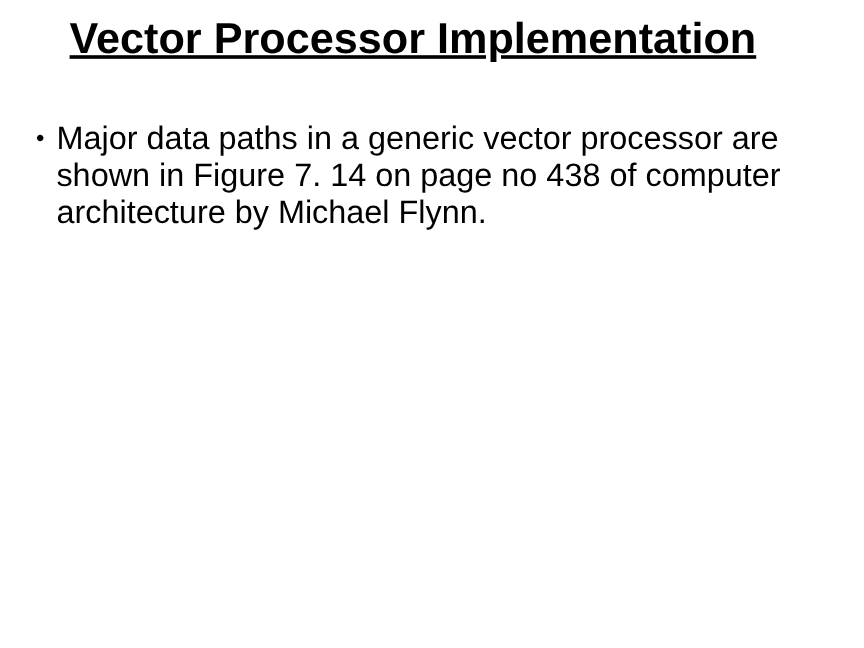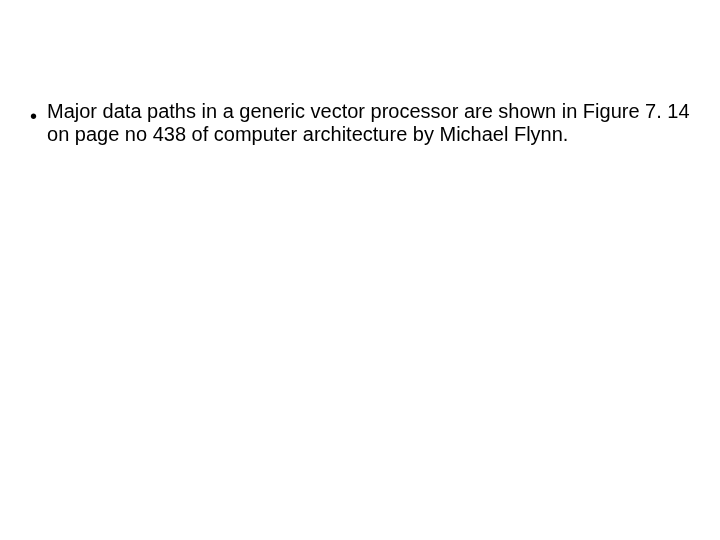--- a/index.html
+++ b/index.html
@@ -38,28 +38,29 @@
     display: flex;
     align-items: flex-start;
   }
   .bullet-dot {
     font-size: 20px;
     line-height: 32px;
     margin-right: 10px;
     margin-left: 0px;
   }
   .bullet-text {
-    font-size: 20px;
+    font-size: 27px;
     line-height: 1.15;
   }
 </style>
 </head>
 <body>
 
 <div class="slide">
+  <div class="title">Vector Processor Implementation</div>
 
   <div class="content">
     <div class="bullet-row">
       <div class="bullet-dot">•</div>
       <div class="bullet-text">Major data paths in a generic vector processor are shown in Figure 7. 14 on page no 438 of computer architecture by Michael Flynn.</div>
     </div>
   </div>
 </div>
 
 </body></html>

